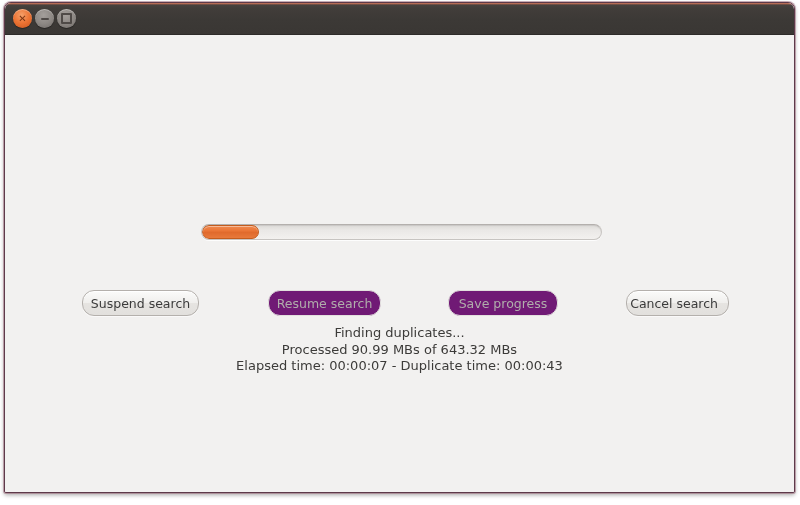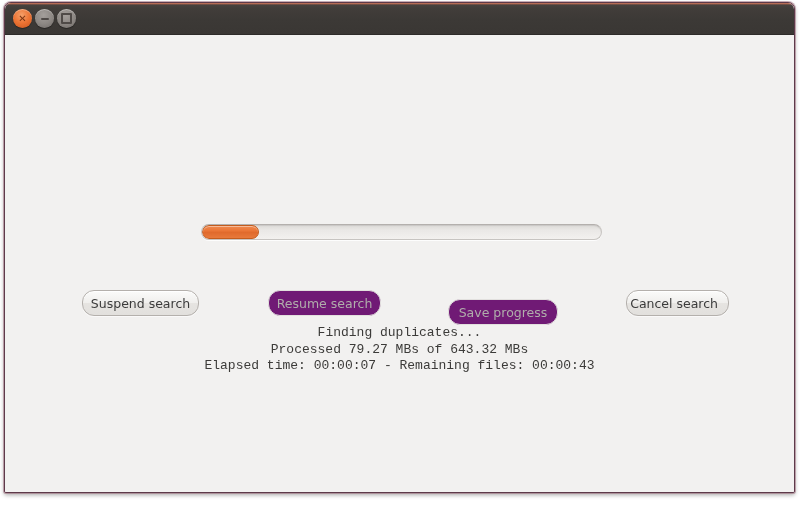--- a/index.html
+++ b/index.html
@@ -187,35 +187,35 @@
   }
   .btn.disabled {
     color: #b0aeab;
     background: #701a75;
     border: 1px solid #e2e0de;
     cursor: default;
   }
 
   #btn-suspend { left: 77px;  top: 255px; width: 117px; }
   #btn-resume  { left: 263px; top: 255px; width: 113px; }
-  #btn-save    { left: 443px; top: 264px; width: 110px; }
+  #btn-save    { left: 443px; top: 255px; width: 110px; }
   #btn-cancel  { left: 621px; top: 255px; width: 103px; justify-content: flex-end; }
 
   
   #status {
     position: absolute;
     left: 0;
     right: 0;
     top: 290px;
     text-align: center;
     color: #3c3b39;
     font-size: 13px;
     line-height: 16.5px;
   }
-  #status .line { display: block; font-family: Liberation Mono, monospace; }
+  #status .line { display: block; }
 </style>
 </head>
 <body>
 
 <div id="window">
 
   <div id="titlebar">
     <div class="topglow"></div>
 
     <div class="wbtns">
@@ -255,18 +255,18 @@
     <div class="btn disabled" id="btn-save">
       <span>Save progress</span>
     </div>
 
     <div class="btn enabled" id="btn-cancel">
       <span>Cancel search</span>
     </div>
 
     <div id="status">
       <span class="line">Finding duplicates...</span>
-      <span class="line">Processed 79.27 MBs of 643.32 MBs</span>
-      <span class="line">Elapsed time: 00:00:07 - Remaining files: 00:00:43</span>
+      <span class="line">Processed 90.99 MBs of 643.32 MBs</span>
+      <span class="line">Elapsed time: 00:00:07 - Duplicate time: 00:00:43</span>
     </div>
 
   </div>
 </div>
 
 </body></html>

